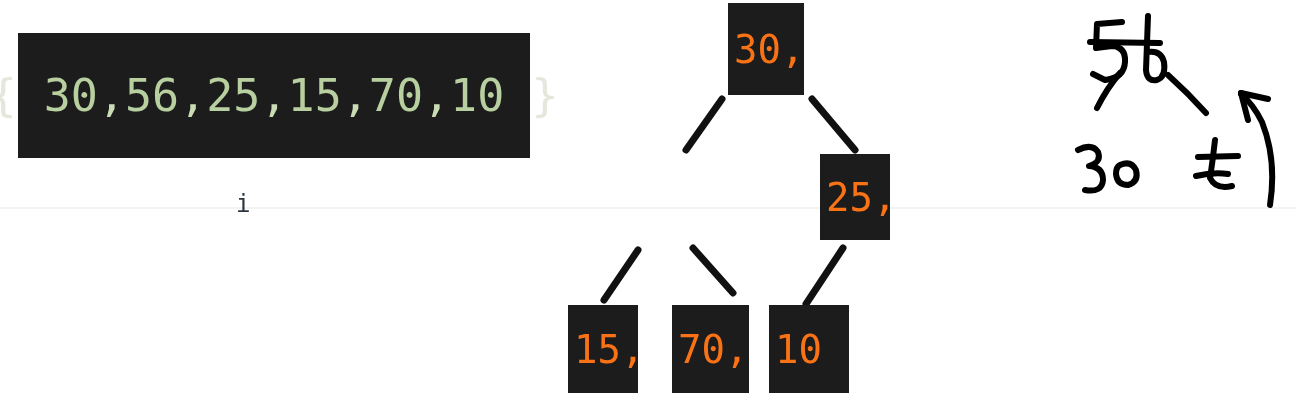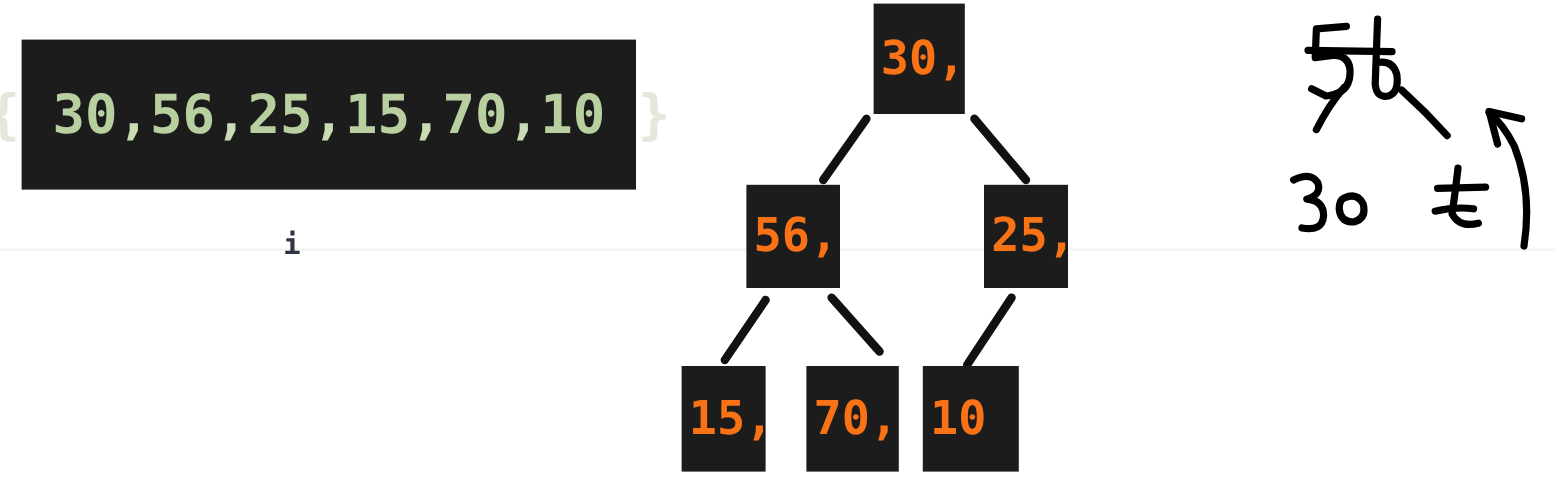--- a/index.html
+++ b/index.html
@@ -14,21 +14,20 @@
     position: relative;
     overflow: hidden;
     font-family: "Liberation Sans", sans-serif;
   }
   #stage {
     position: absolute;
     left: 0; top: 0;
     width: 1163px;
     height: 401px;
     background: #ffffff;
-    font-weight: bold;
   }
   
   .faint-rule {
     position: absolute;
     left: 0;
     top: 207px;
     width: 1296px;
     height: 2px;
     background: #f2f4f3;
   }
@@ -129,23 +128,20 @@
     <line x1="638" y1="250" x2="604" y2="300" stroke="#111111" stroke-width="7" stroke-linecap="round"></line>
 
     <line x1="693" y1="248" x2="733" y2="293" stroke="#111111" stroke-width="7" stroke-linecap="round"></line>
 
     <line x1="843" y1="248" x2="806" y2="304" stroke="#111111" stroke-width="7" stroke-linecap="round"></line>
   </svg>
 
   <div class="node" id="node-root">
     <span class="node-text">30,</span>
   </div>
-  <div class="node" id="node-l1">
-    <span class="node-text">56,</span>
-  </div>
   <div class="node" id="node-r1">
     <span class="node-text">25,</span>
   </div>
   <div class="node" id="node-l2a">
     <span class="node-text">15,</span>
   </div>
   <div class="node" id="node-l2b">
     <span class="node-text">70,</span>
   </div>
   <div class="node" id="node-l2c">

